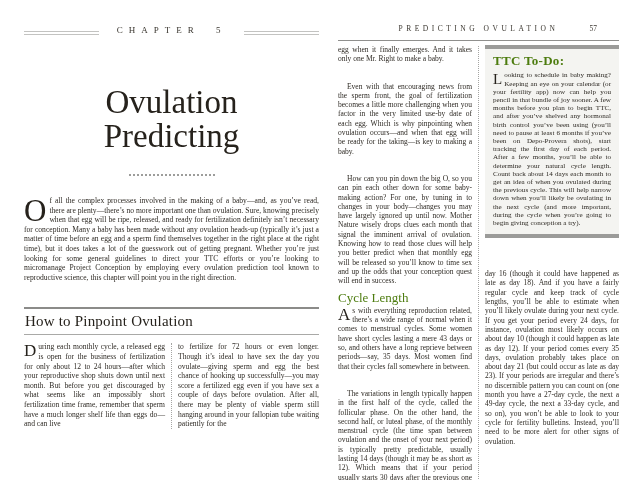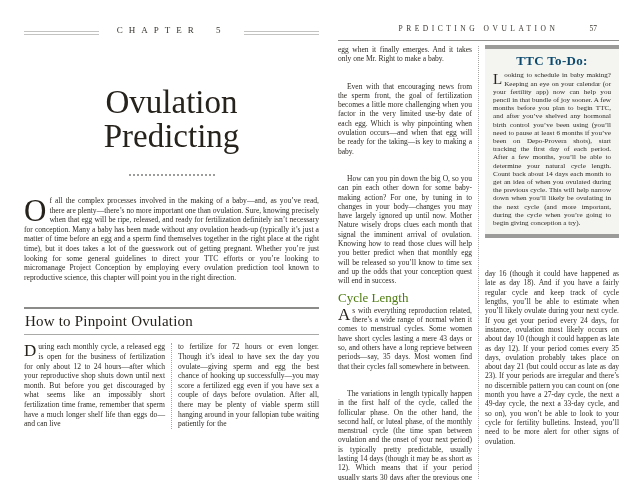--- a/index.html
+++ b/index.html
@@ -44,21 +44,21 @@
   .rcol { flex:1; font-size:7.5px; line-height:9.3px; text-align:justify; }
   .rcol p.indent { text-indent:9px;margin-top:18px; }
   .cycle-head { font-size:13px; font-weight:normal; color:#4d7c0f; margin:7px 0 4px 0; }
 
   .ttc-box {
     background:#f4f4f1;
     border-top:4px solid #9b9b99;
     border-bottom:4px solid #9b9b99;
     padding:7px 8px 7px 8px;
   }
-  .ttc-title { text-align:center; font-size:13px; font-weight:bold; color:#0c4a6e; margin-bottom:6px; letter-spacing:0.3px; }
+  .ttc-title { text-align:left; font-size:13px; font-weight:bold; color:#4d7c0f; margin-bottom:6px; letter-spacing:0.3px; }
   .ttc-text { font-size:7.1px; line-height:8.2px; text-align:justify; }
   .ttc-dropcap { float:left; font-size:15px; line-height:14px; padding:1px 2px 0 0; color:#26221c; }
 
   .after-box { margin-top:31px; }
 </style>
 </head>
 <body>
 
 <div>
 

